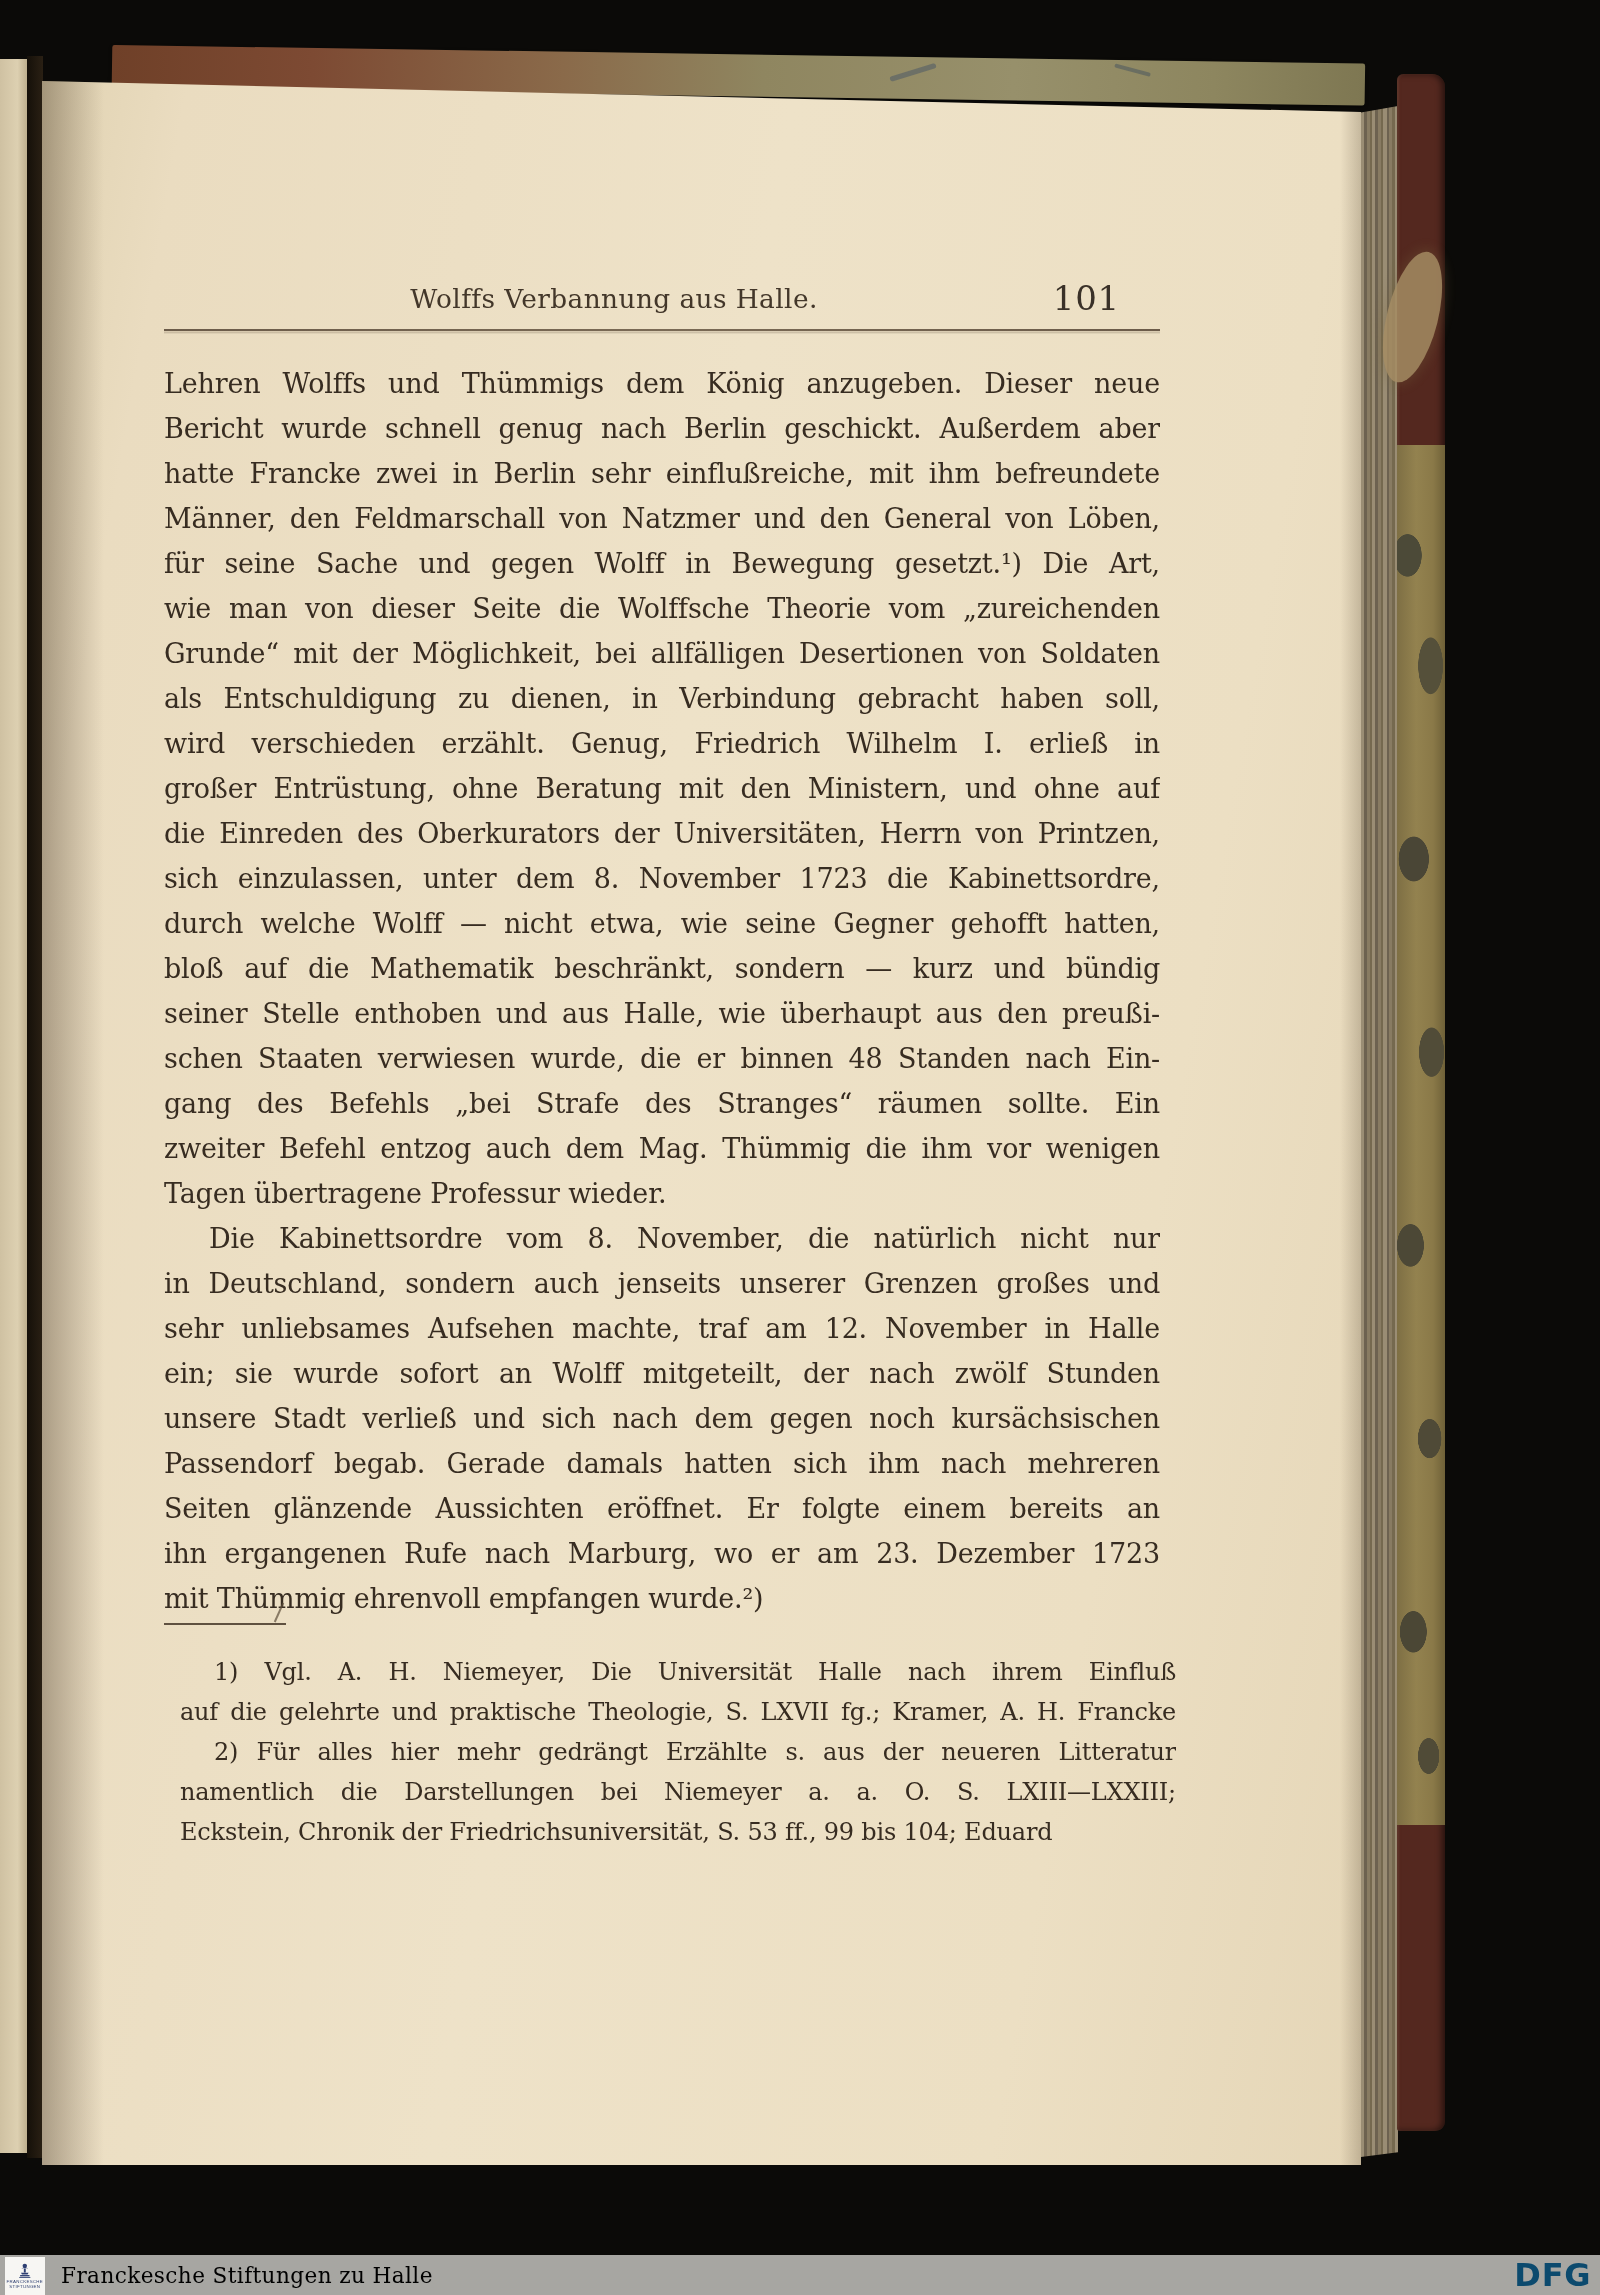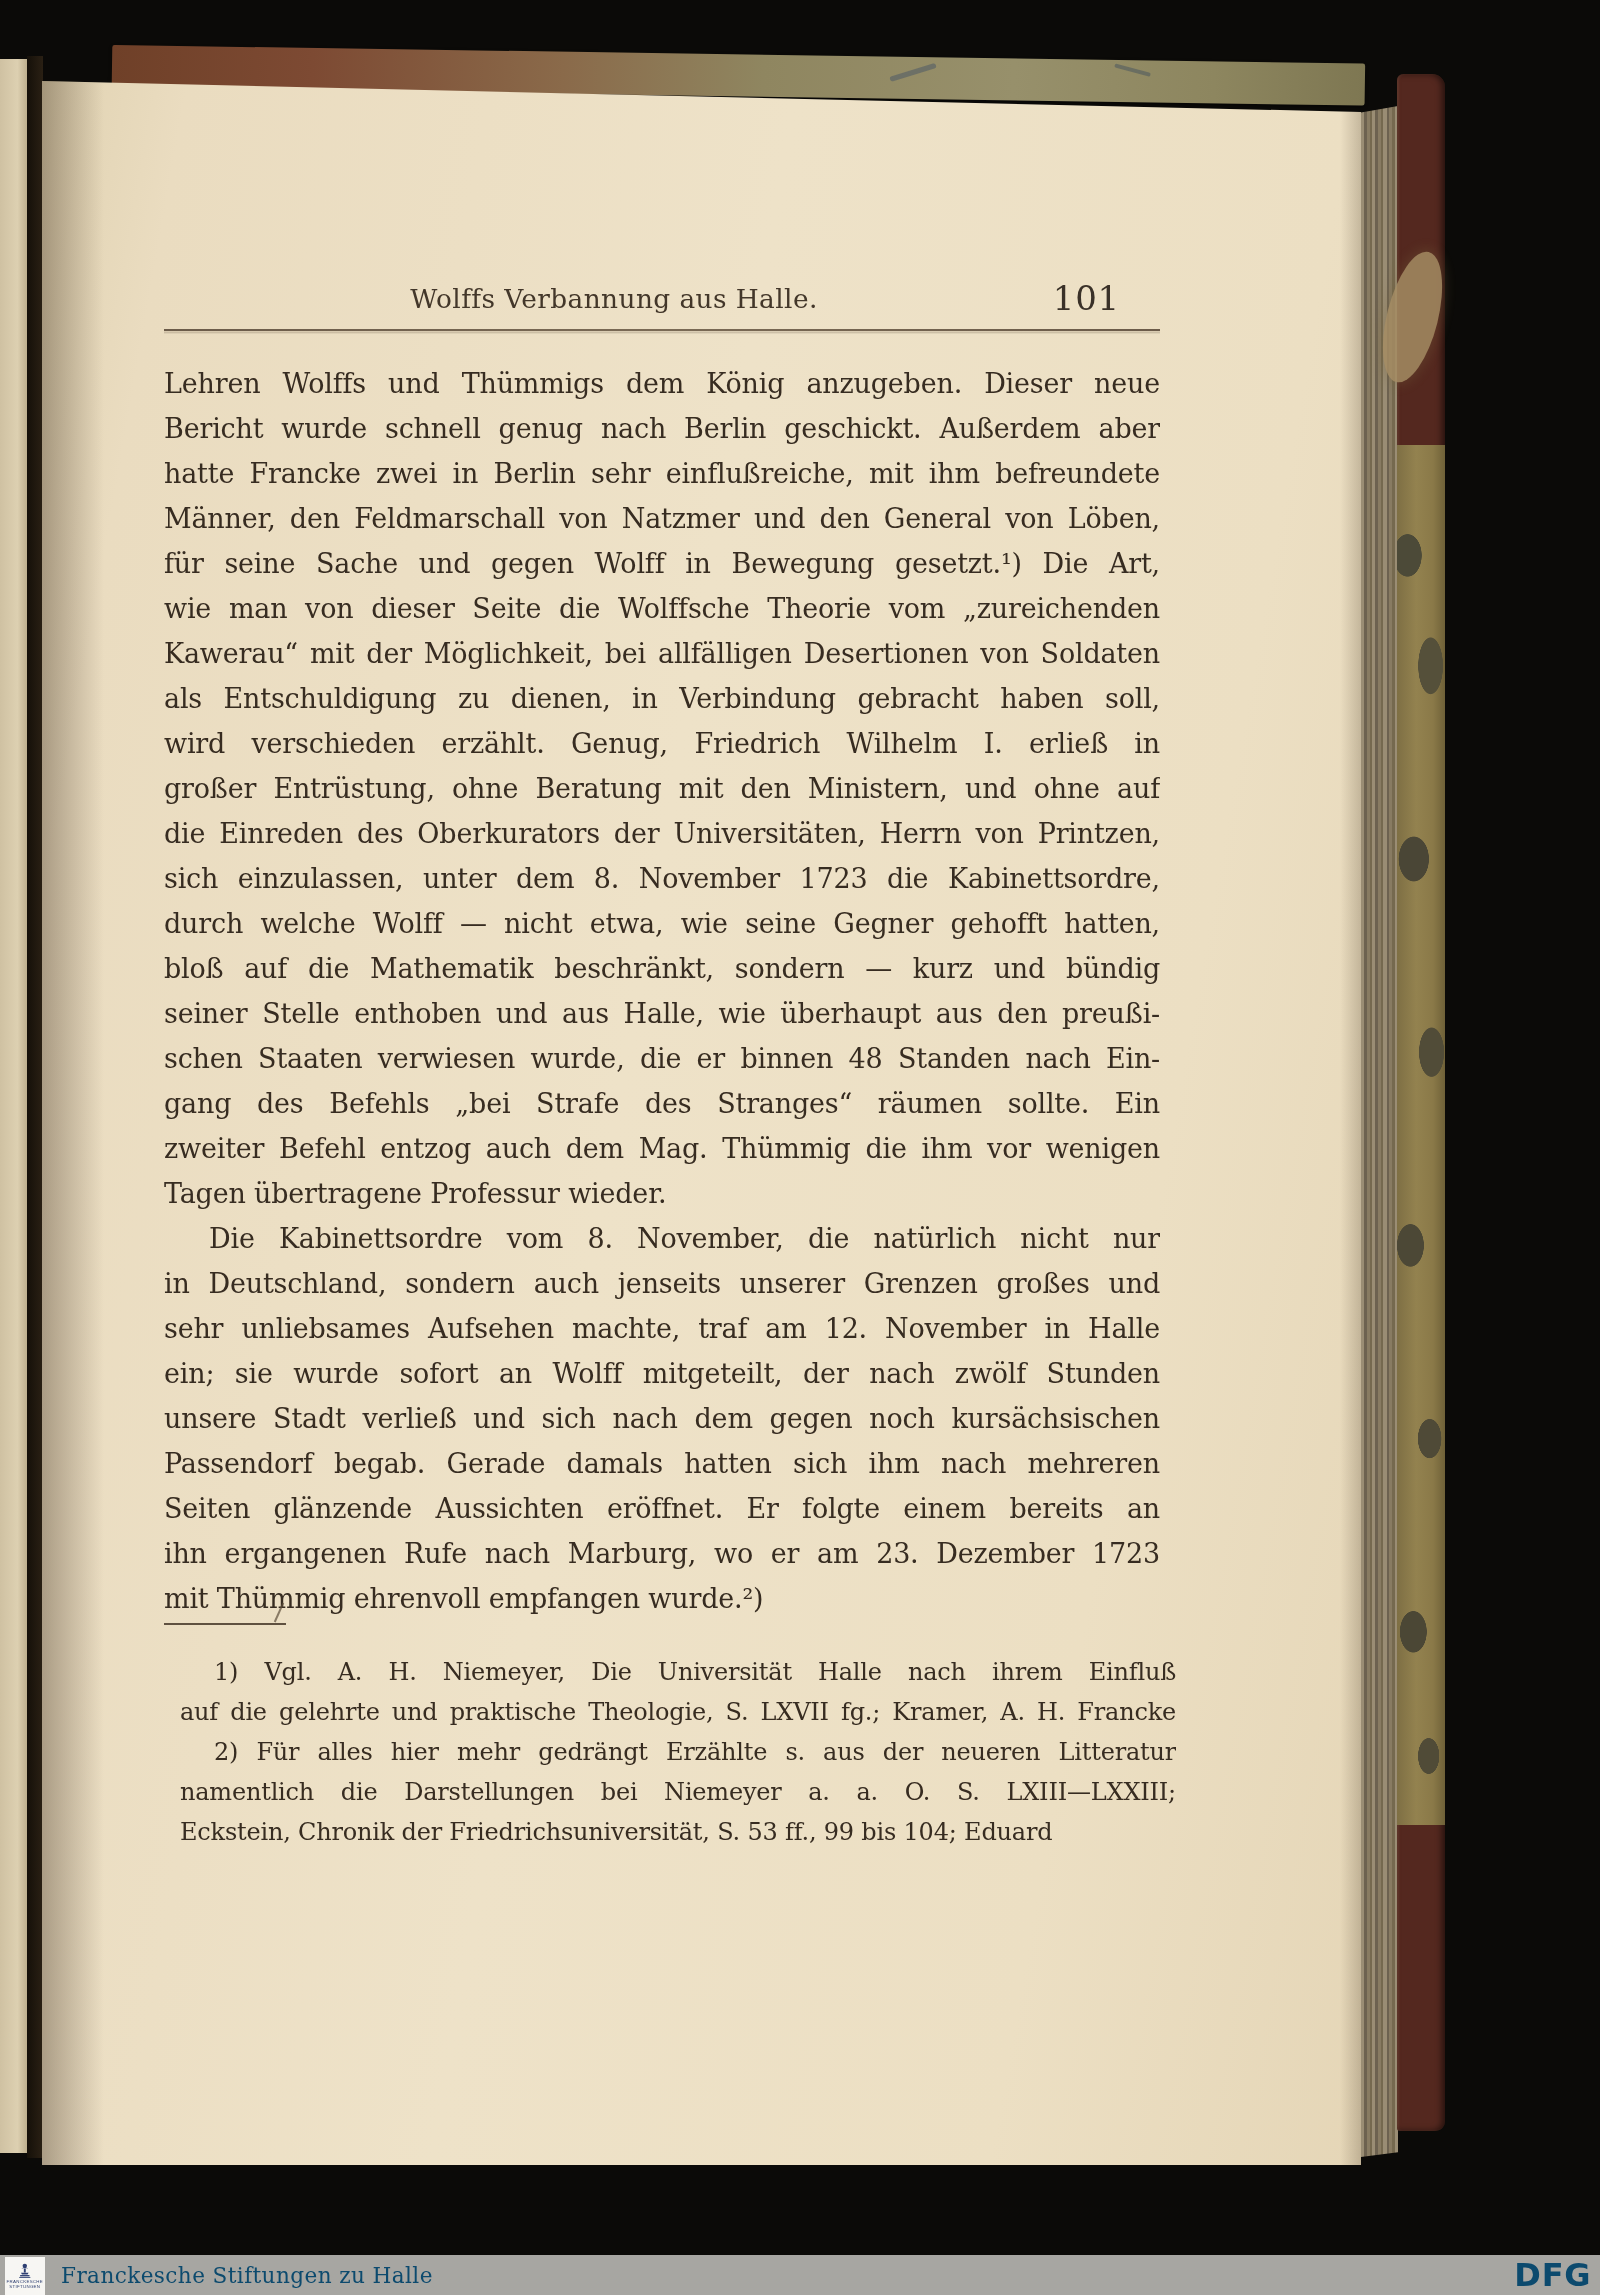--- a/index.html
+++ b/index.html
@@ -129,21 +129,21 @@
   }
   .logo-box{
     position:absolute;left:4.8px;top:1.6px;width:40px;height:38px;
     background:#f7f6f3;display:flex;flex-direction:column;align-items:center;justify-content:center;
   }
   .logo-glyph{width:17.6px;height:17.6px;display:block;}
   .logo-glyph path, .logo-glyph rect{fill:#2e3f72;}
   .logo-text{font-family:"Liberation Sans",sans-serif;font-size:4.4px;line-height:4.8px;color:#2e3f72;text-align:center;letter-spacing:0.3px;margin-top:0.8px;}
   .footer-label{
     position:absolute;left:61px;top:0;height:33px;line-height:41px;
-    font-family:"DejaVu Serif",serif;font-size:21.6px;color:#0c4a6e;letter-spacing:0.4px;
+    font-family:"DejaVu Serif",serif;font-size:21.6px;color:#000000;letter-spacing:0.4px;
   }
   .dfg-logo{
     position:absolute;right:9.6px;top:0;height:52px;line-height:41px;
     font-family:"DejaVu Sans",sans-serif;font-weight:900;font-size:32px;color:#0c4a6e;letter-spacing:0.8px;
   }
 </style>
 </head>
 <body>
 
 <div class="stage">
@@ -165,21 +165,21 @@
       </div>
       <div class="header-rule"></div>
 
       <div class="body-text">
           <div class="bline">Lehren Wolffs und Thümmigs dem König anzugeben. Dieser neue</div>
           <div class="bline">Bericht wurde schnell genug nach Berlin geschickt. Außerdem aber</div>
           <div class="bline">hatte Francke zwei in Berlin sehr einflußreiche, mit ihm befreundete</div>
           <div class="bline">Männer, den Feldmarschall von Natzmer und den General von Löben,</div>
           <div class="bline">für seine Sache und gegen Wolff in Bewegung gesetzt.¹) Die Art,</div>
           <div class="bline">wie man von dieser Seite die Wolffsche Theorie vom „zureichenden</div>
-          <div class="bline">Kawerau“ mit der Möglichkeit, bei allfälligen Desertionen von Soldaten</div>
+          <div class="bline">Grunde“ mit der Möglichkeit, bei allfälligen Desertionen von Soldaten</div>
           <div class="bline">als Entschuldigung zu dienen, in Verbindung gebracht haben soll,</div>
           <div class="bline">wird verschieden erzählt. Genug, Friedrich Wilhelm I. erließ in</div>
           <div class="bline">großer Entrüstung, ohne Beratung mit den Ministern, und ohne auf</div>
           <div class="bline">die Einreden des Oberkurators der Universitäten, Herrn von Printzen,</div>
           <div class="bline">sich einzulassen, unter dem 8. November 1723 die Kabinettsordre,</div>
           <div class="bline">durch welche Wolff — nicht etwa, wie seine Gegner gehofft hatten,</div>
           <div class="bline">bloß auf die Mathematik beschränkt, sondern — kurz und bündig</div>
           <div class="bline">seiner Stelle enthoben und aus Halle, wie überhaupt aus den preußi-</div>
           <div class="bline">schen Staaten verwiesen wurde, die er binnen 48 Standen nach Ein-</div>
           <div class="bline">gang des Befehls „bei Strafe des Stranges“ räumen sollte. Ein</div>

